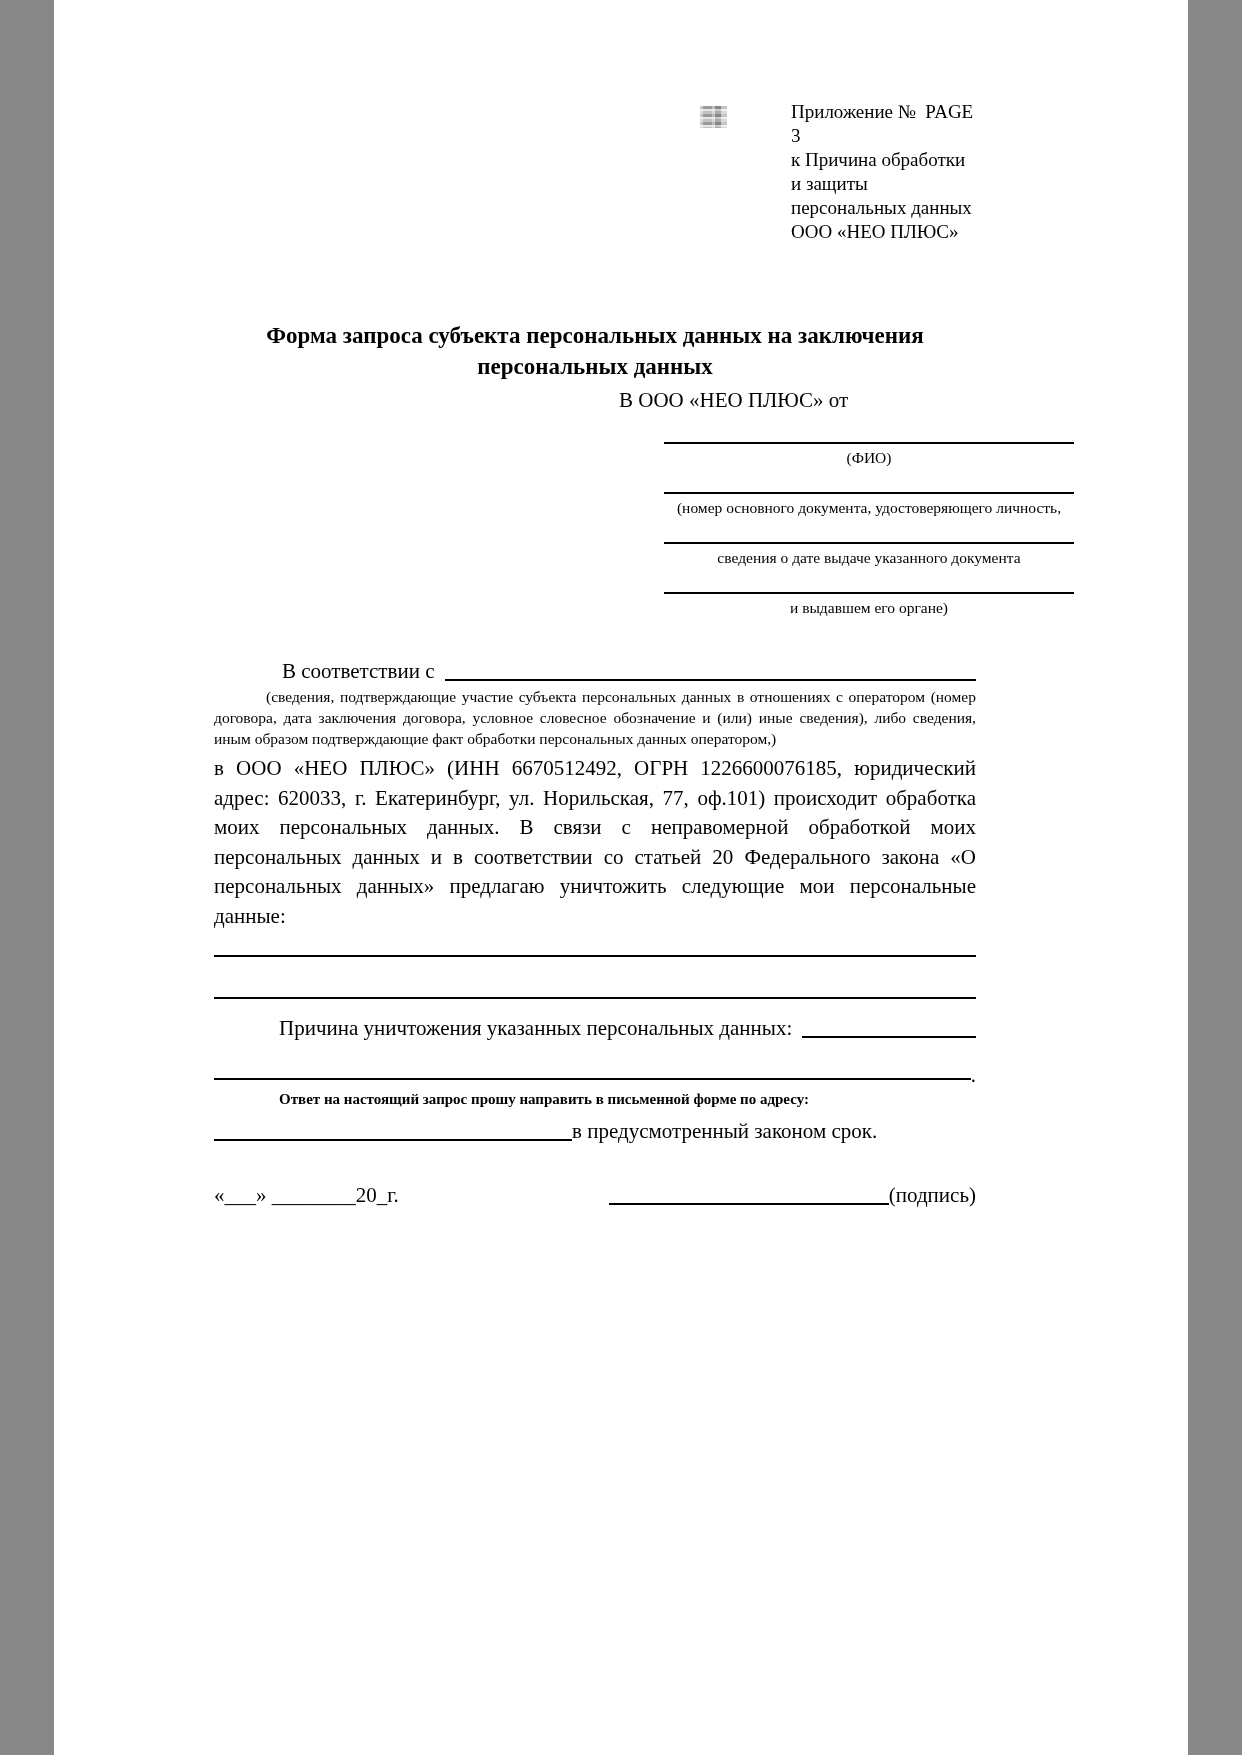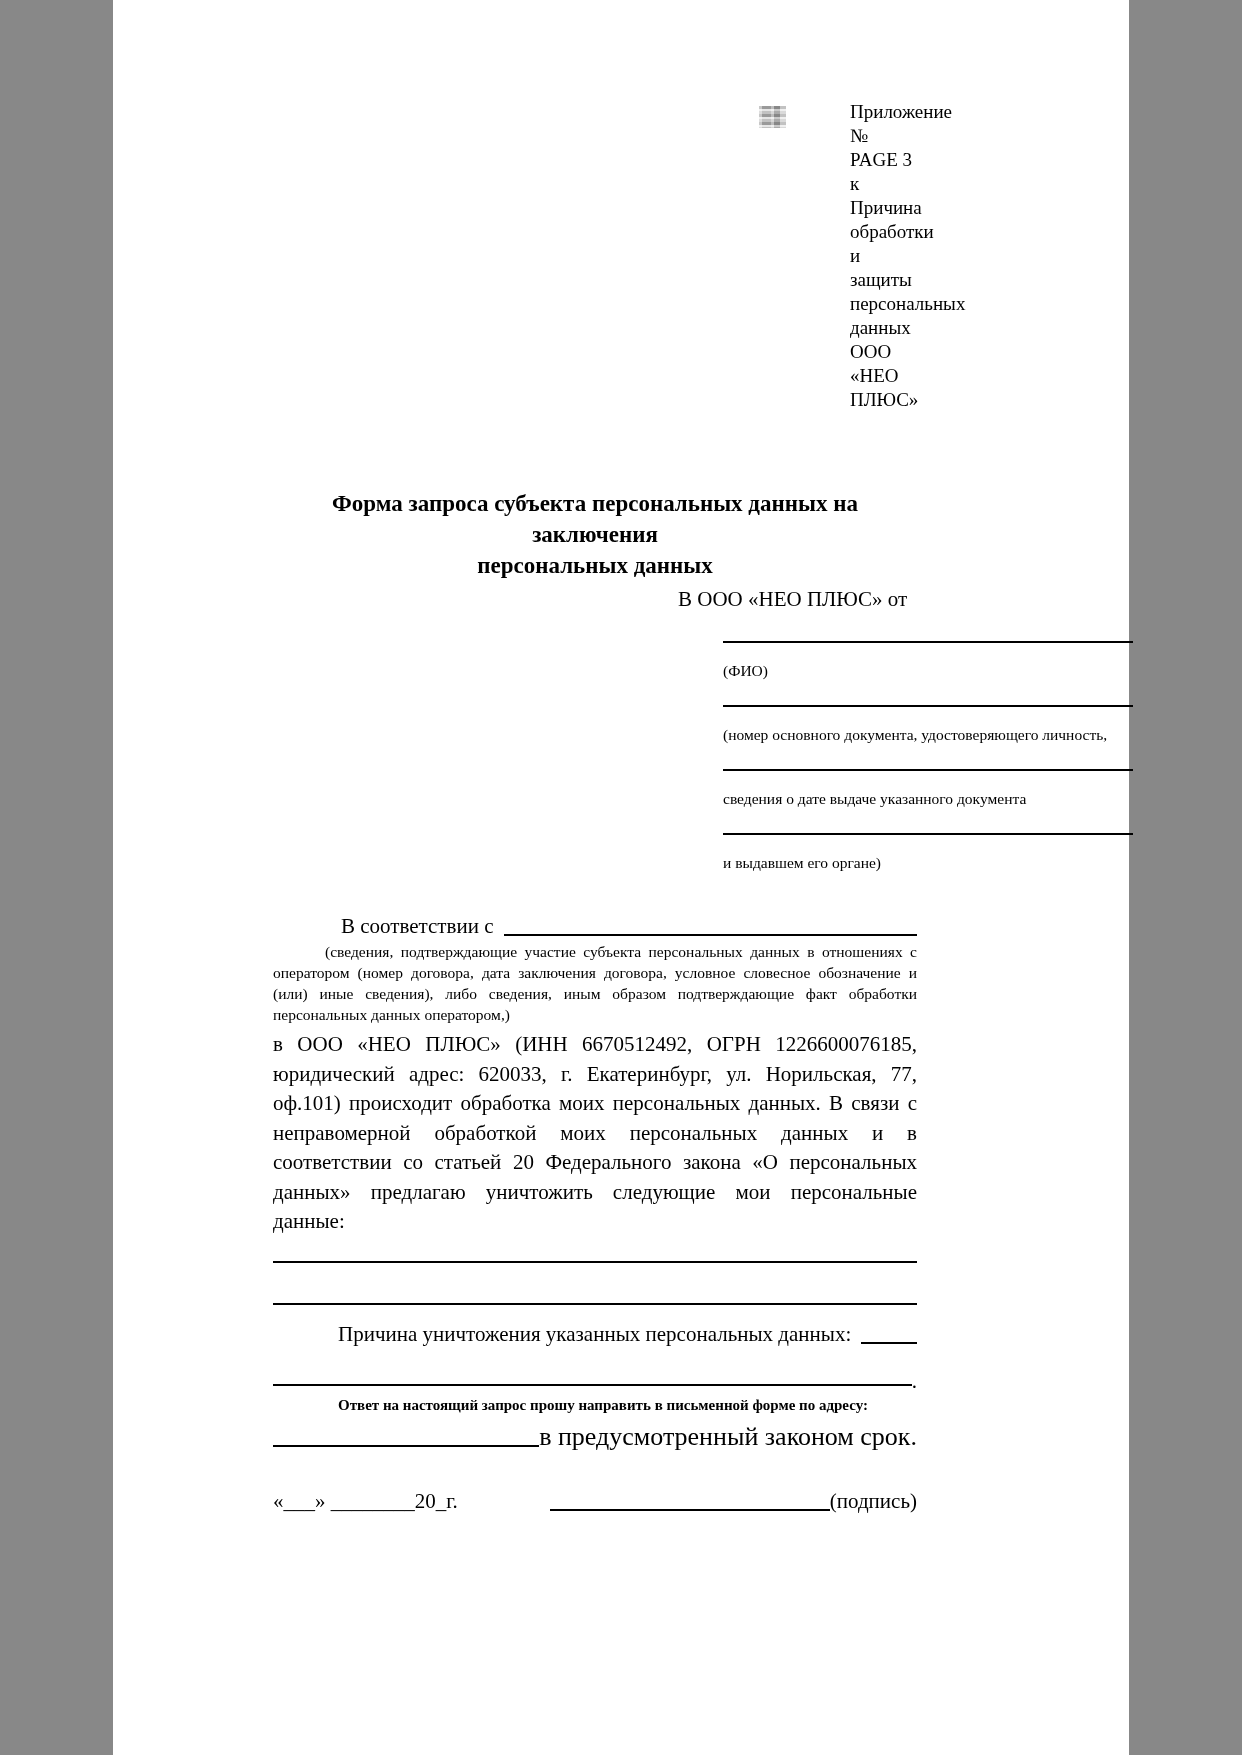--- a/index.html
+++ b/index.html
@@ -1,19 +1,19 @@
 <!DOCTYPE html>
 <html><head>
 <meta charset="utf-8">
 <style>
   * { margin: 0; padding: 0; box-sizing: border-box; }
   html, body { background: #888; }
   .page {
     position: relative;
-    width: 1016px;
+    width: 1134px;
     height: 1755px;
     margin: 0 auto;
     background: #ffffff;
     color: #000;
     font-family: "Liberation Serif", "DejaVu Serif", serif;
     padding: 100px 212px 0 160px; 
   }
   
   .hdr { position: relative; min-height: 98px; }
   .hdr-icon {
@@ -26,40 +26,40 @@
   }
   .hdr-text { margin-left: 577px; font-size: 19px; line-height: 24px; }
   .hdr-text div:first-child { white-space: pre-wrap; }
   
   .title { margin-top: 76px; text-align: center; font-weight: bold; font-size: 23px; line-height: 31px; }
   .addressee { margin-top: 4px; margin-left: 405px; font-size: 21px; line-height: 28px; }
   
   .fields { margin-left: 450px; width: 410px; margin-top: 10px; }
   .field { margin-bottom: 7px; }
   .fill-line { height: 20px; border-bottom: 2px solid #000; }
-  .caption { text-align: left; font-size: 15.5px; line-height: 19px; padding-top: 18px; }
+  .caption { text-align: center; font-size: 15.5px; line-height: 19px; padding-top: 4px; }
   
   .accordance { margin-top: 40px; display: flex; font-size: 21px; line-height: 28px; }
   .accordance .lbl { padding-left: 68px; white-space: nowrap; }
   .inline-fill { flex: 1; border-bottom: 2.5px solid #000; margin: 0 0 4px 10px; }
   .footnote { font-size: 15.5px; line-height: 21px; text-align: justify; text-indent: 52px; margin-top: 1px; }
   
   .body-par { font-size: 21px; line-height: 29.5px; text-align: justify; margin-top: 5px; }
   .blank-line { border-bottom: 2px solid #000; height: 0; }
   .bl-1 { margin-top: 24px; }
   .bl-2 { margin-top: 40px; }
   
   .reason { display: flex; font-size: 21px; line-height: 28px; margin-top: 15px; }
   .reason .lbl { padding-left: 65px; white-space: nowrap; }
   .line-with-period { display: flex; align-items: flex-end; font-size: 21px; margin-top: 26px; }
   .line-with-period .inline-fill { margin-left: 0; margin-bottom: 2px; }
   .line-with-period .dot { line-height: 14px; }
   
   .resp1 { font-size: 15px; line-height: 28px; text-indent: 65px; margin-top: 3px; font-weight: bold; }
-  .resp2 { display: flex; font-size: 26px; line-height: 28px; margin-top: 4px; }
+  .resp2 { display: flex; font-size: 21px; line-height: 28px; margin-top: 4px; }
   .resp2 .lead-fill { width: 358px; border-bottom: 2.5px solid #000; margin-bottom: 4px; }
   .resp2 .txt { white-space: nowrap; }
   
   .footer { display: flex; justify-content: space-between; margin-top: 36px; font-size: 21px; line-height: 28px; }
   .sig { display: flex; align-items: flex-end; }
   .sig .sig-fill { width: 280px; border-bottom: 2.5px solid #000; margin-bottom: 4px; }
 </style>
 </head>
 <body>
 

